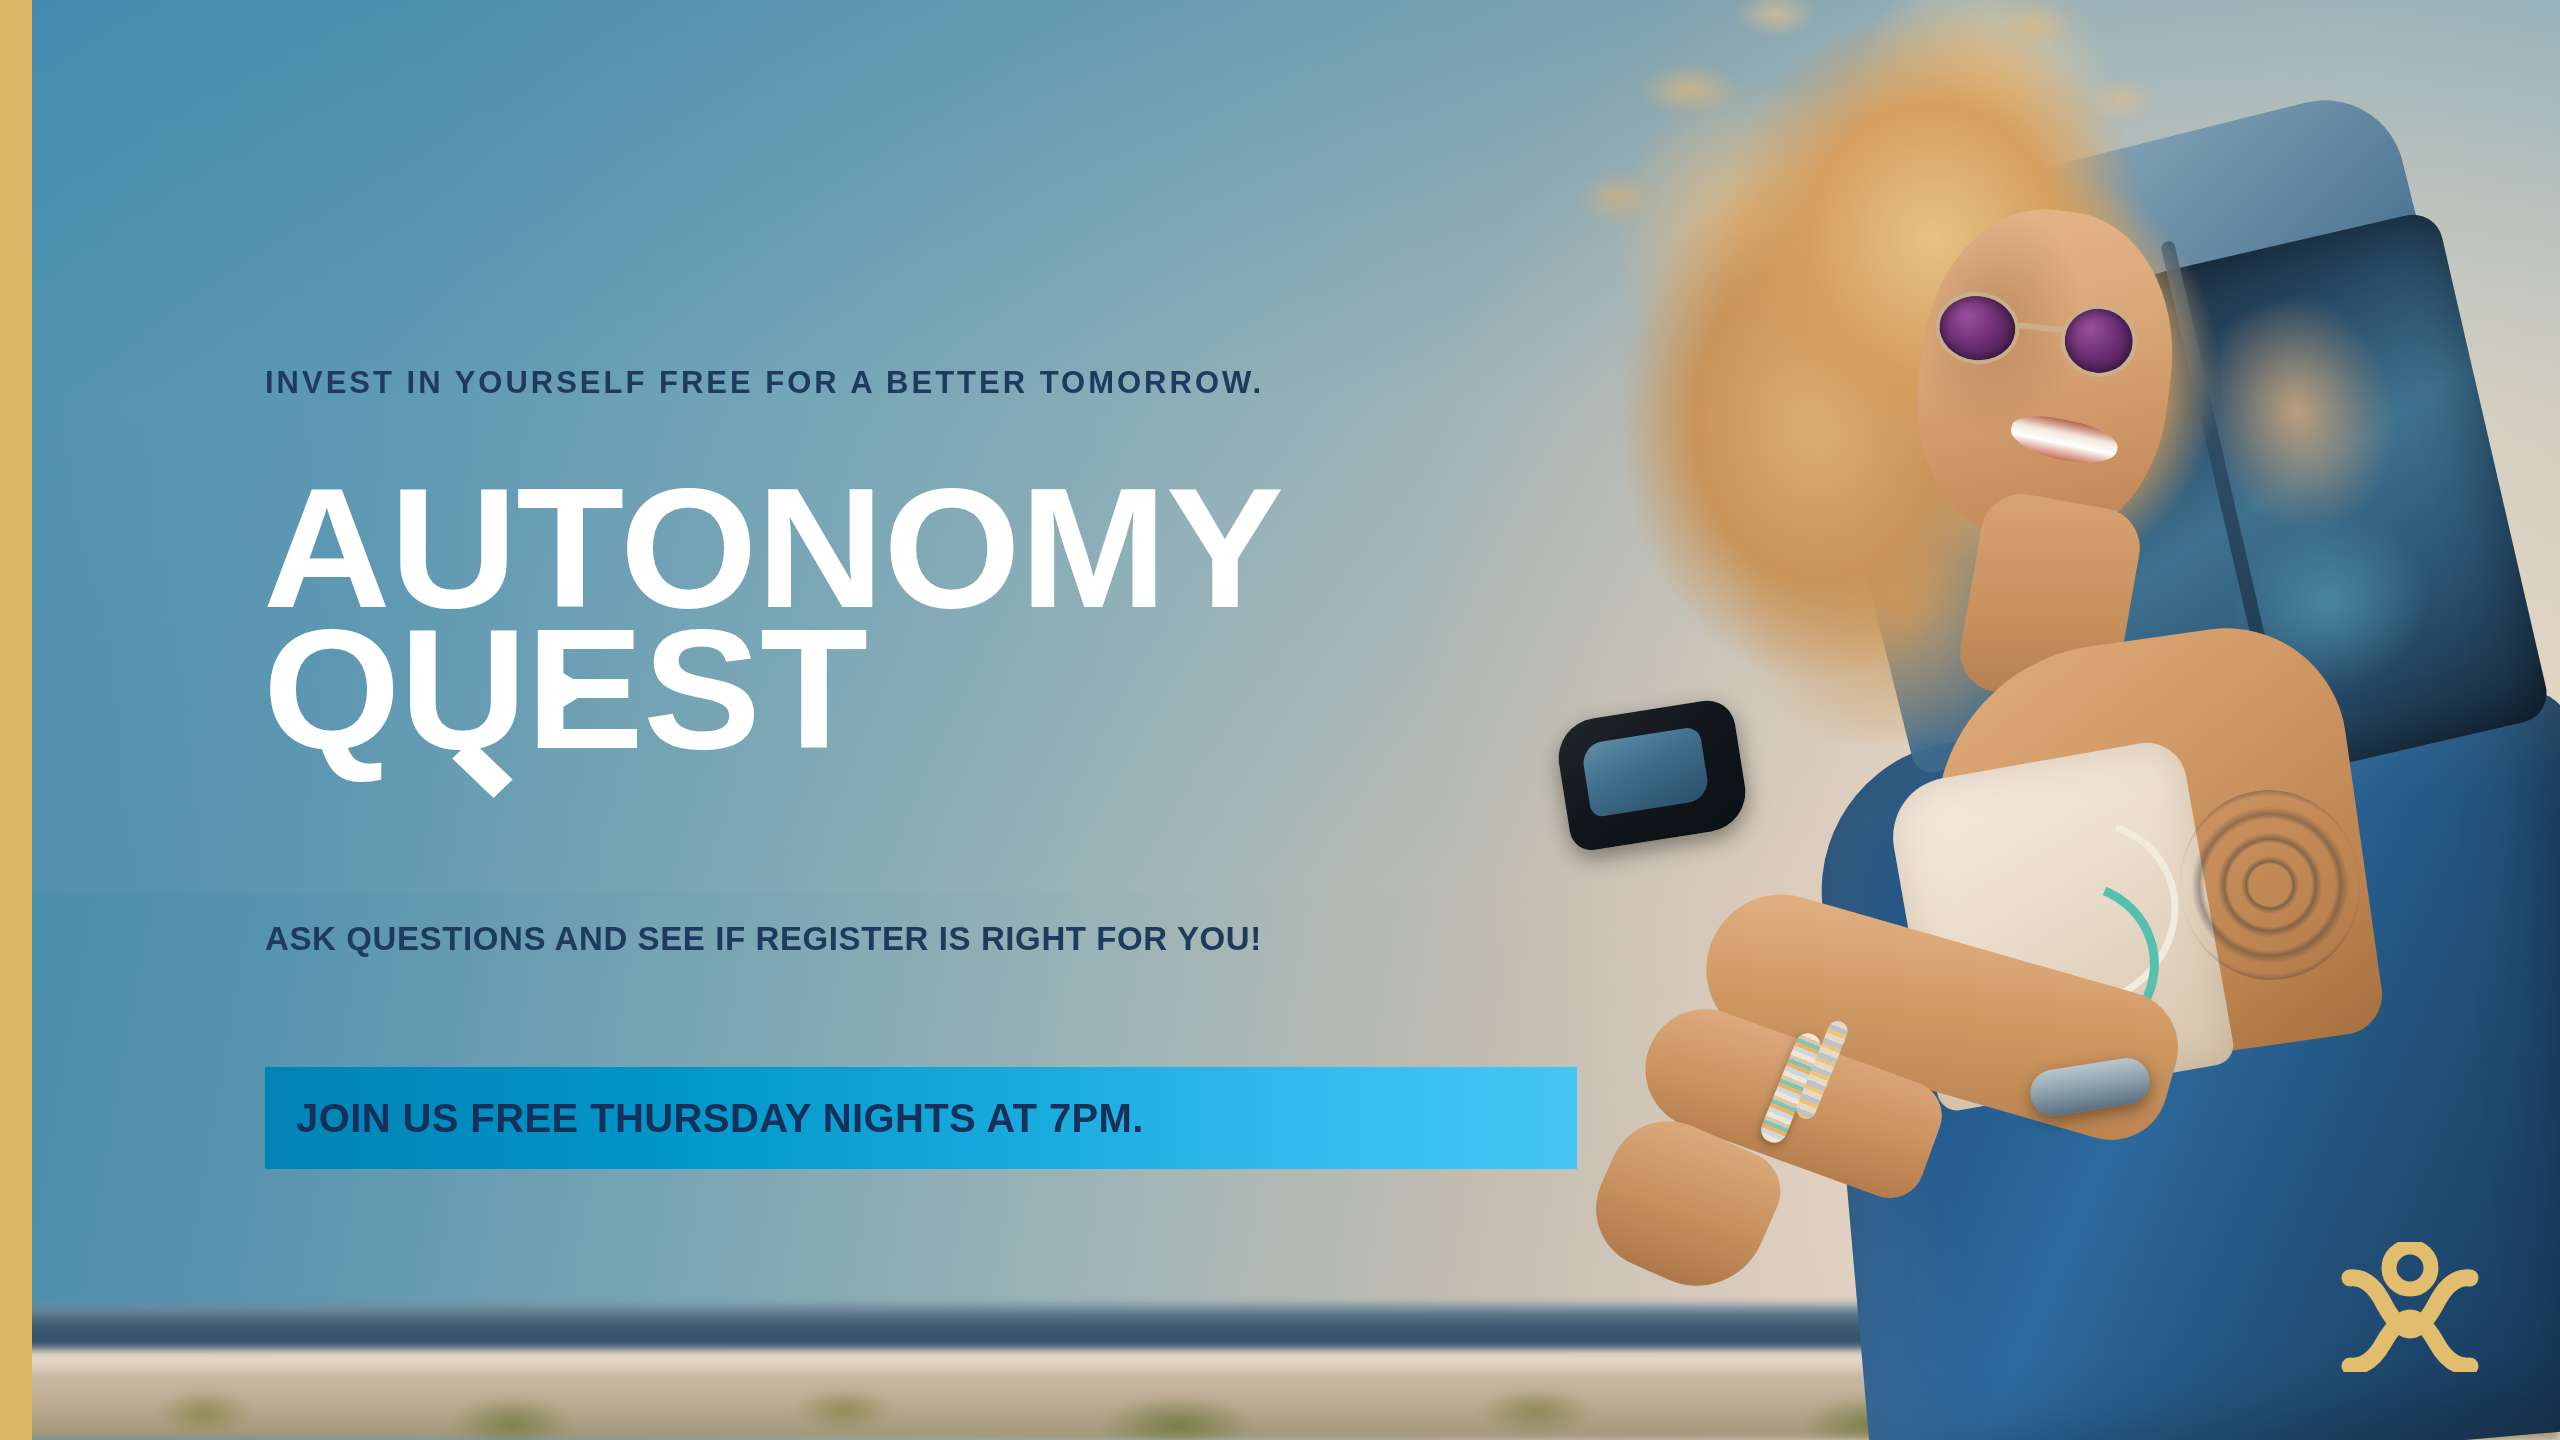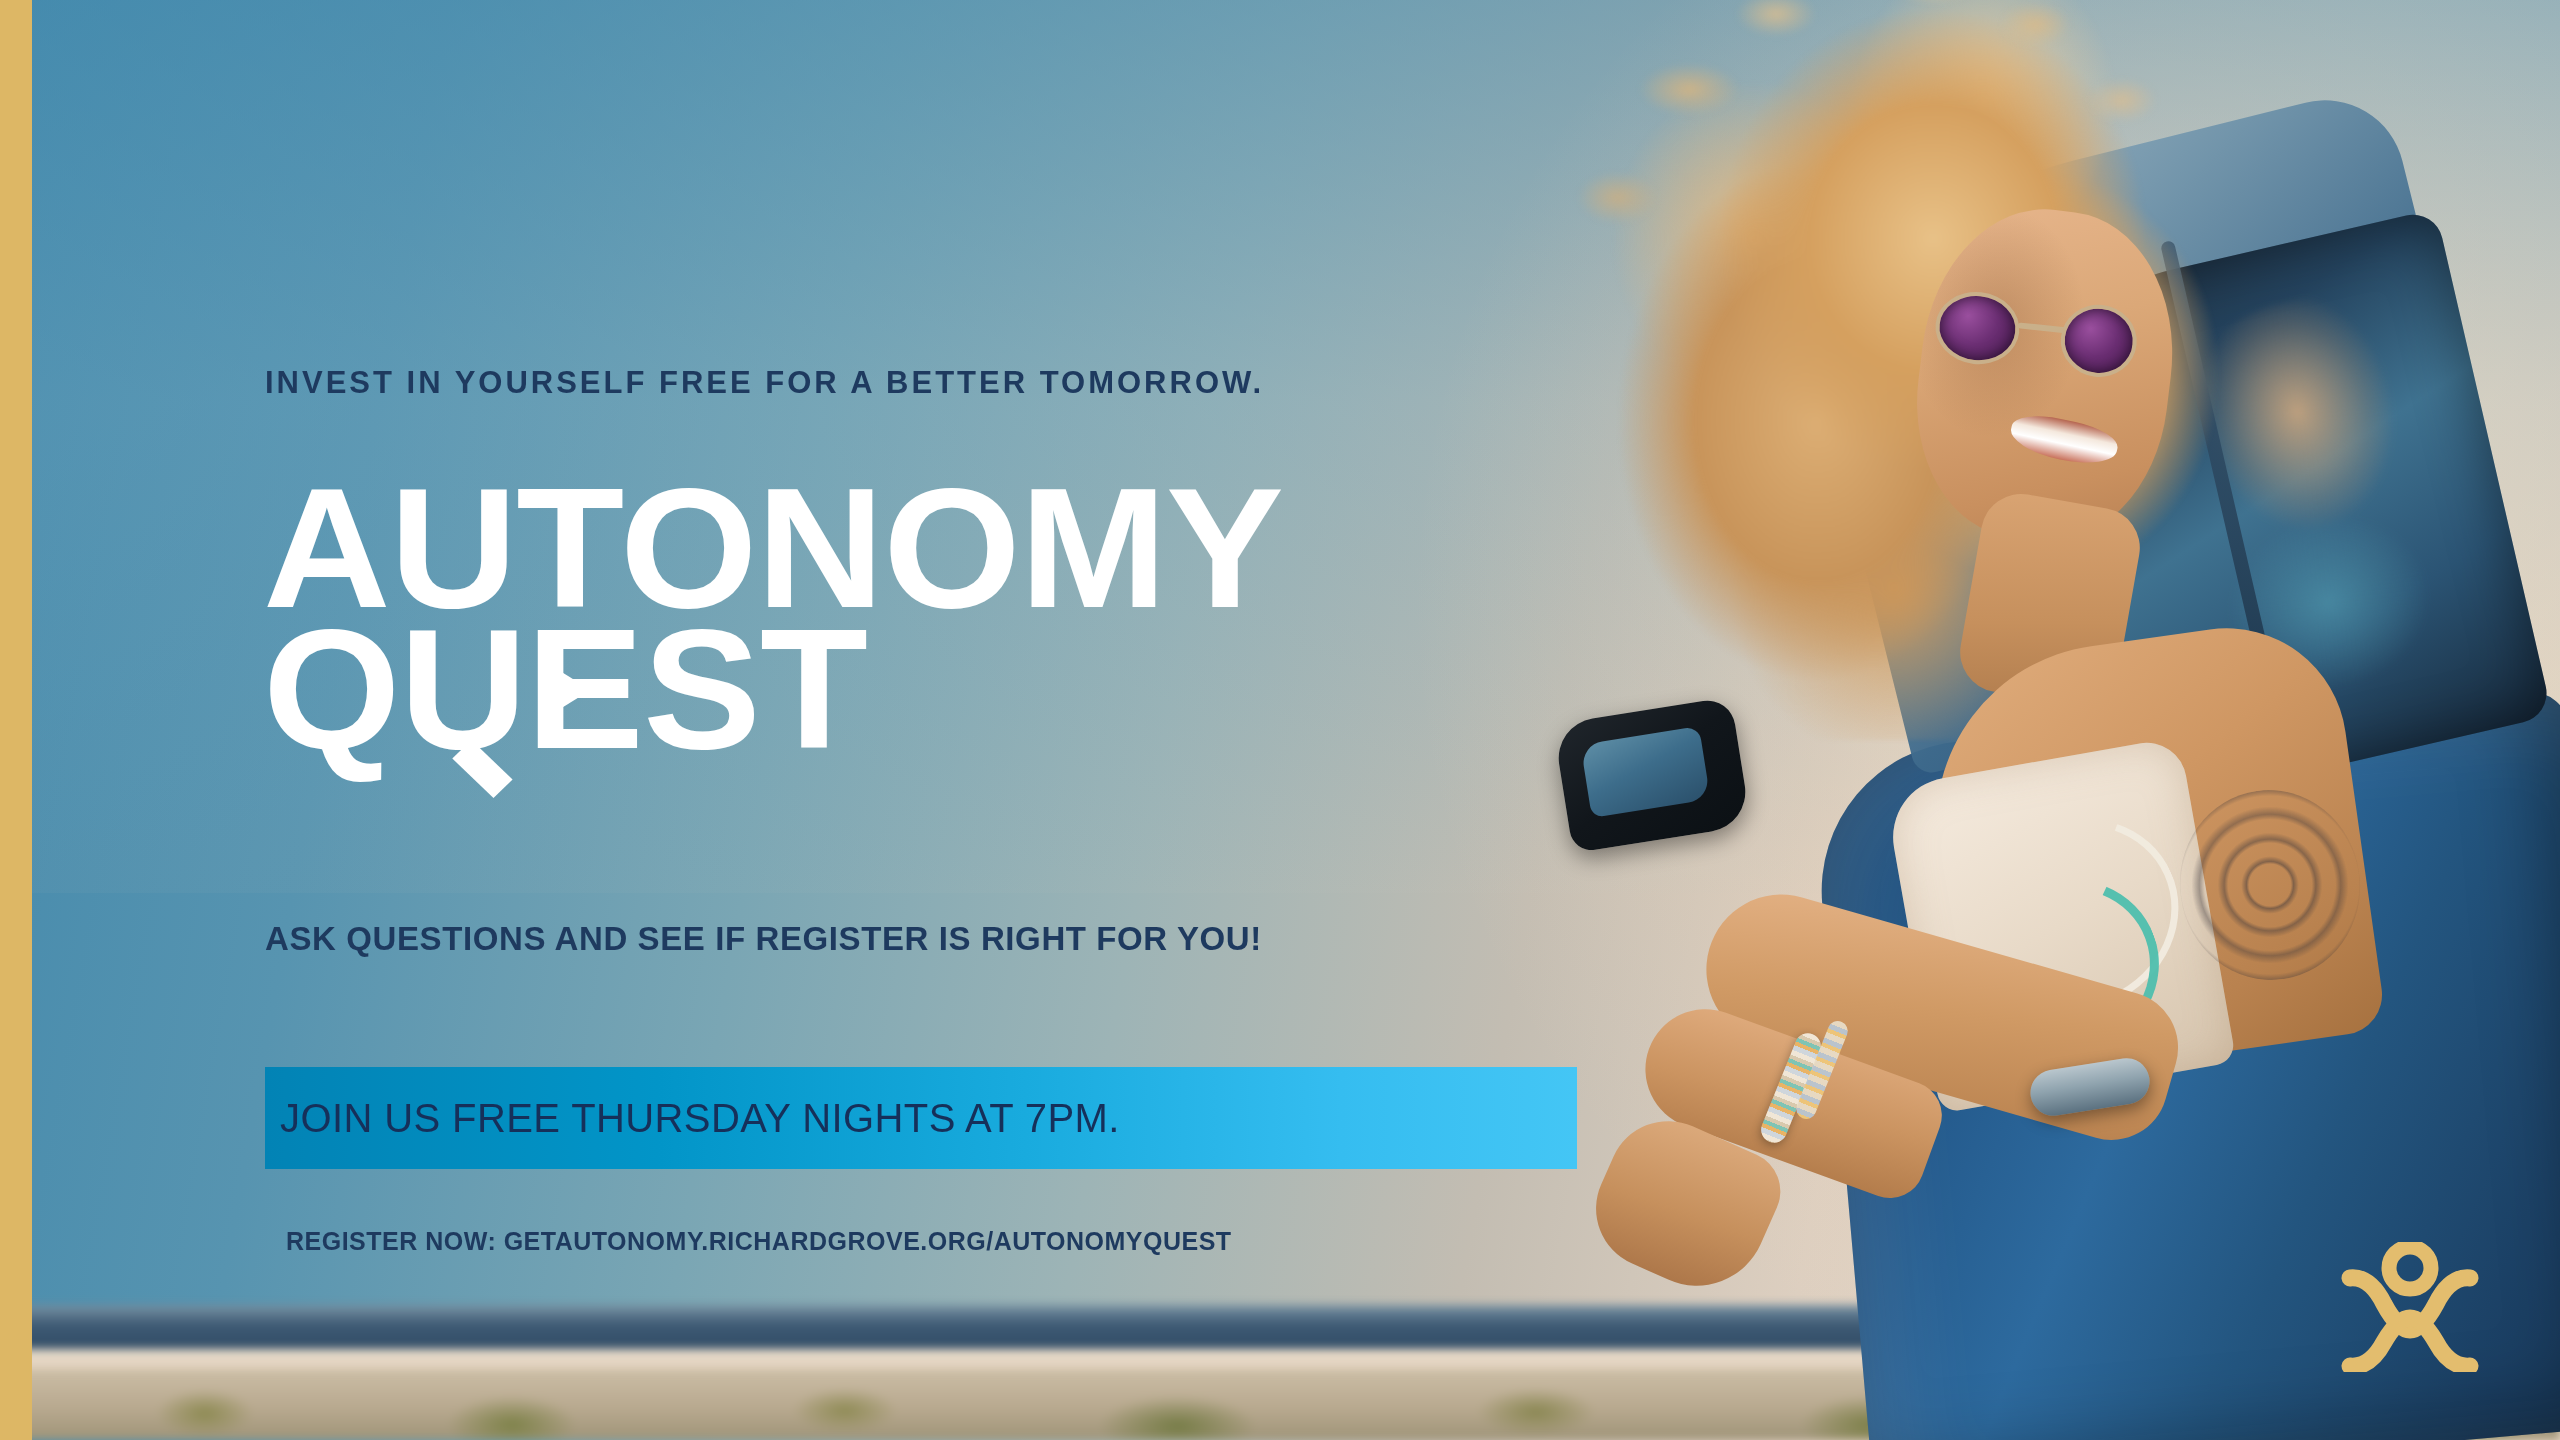--- a/index.html
+++ b/index.html
@@ -341,23 +341,23 @@
     white-space:nowrap;
   }
 
   .cta-bar {
     position:absolute; top:1067px; left:0;
     width:1312px; height:102px;
     background:linear-gradient(90deg,#0283b5 0%,#0295c8 30%,#19abde 58%,#35bdf0 82%,#44c6f5 100%);
     display:flex; align-items:center;
   }
   .cta-text {
-    margin-left:15px;
+    margin-left:31px;
     font-size:40px;
-    font-weight:normal;
+    font-weight:bold;
     letter-spacing:.4px;
     color:#16305a;
     white-space:nowrap;
     text-align:right;
   }
 
   .register {
     position:absolute; top:1227px; left:21px;
     font-size:25px;
     font-weight:bold;
@@ -442,21 +442,20 @@
     </div>
 
     <div class="body-copy">
       <div>ASK QUESTIONS AND SEE IF REGISTER IS RIGHT FOR YOU!</div>
     </div>
 
     <div class="cta-bar">
       <div class="cta-text">JOIN US FREE THURSDAY NIGHTS AT 7PM.</div>
     </div>
 
-    <div class="register">REGISTER NOW: GETAUTONOMY.RICHARDGROVE.ORG/AUTONOMYQUEST</div>
   </div>
 
   <div class="logo">
     <svg viewBox="0 0 140 130" width="140" height="130" aria-hidden="true">
       <circle cx="70" cy="26" r="21" fill="none" stroke="#e3bd6e" stroke-width="15"></circle>
       <path d="M10 36 Q30 34 44 62 Q58 88 70 88 Q82 88 96 62 Q110 34 130 36" fill="none" stroke="#e3bd6e" stroke-width="17" stroke-linecap="round" stroke-linejoin="round"></path>
       <path d="M10 124 Q30 126 44 100 Q58 76 70 76 Q82 76 96 100 Q110 126 130 124" fill="none" stroke="#e3bd6e" stroke-width="17" stroke-linecap="round" stroke-linejoin="round"></path>
     </svg>
   </div>
 

